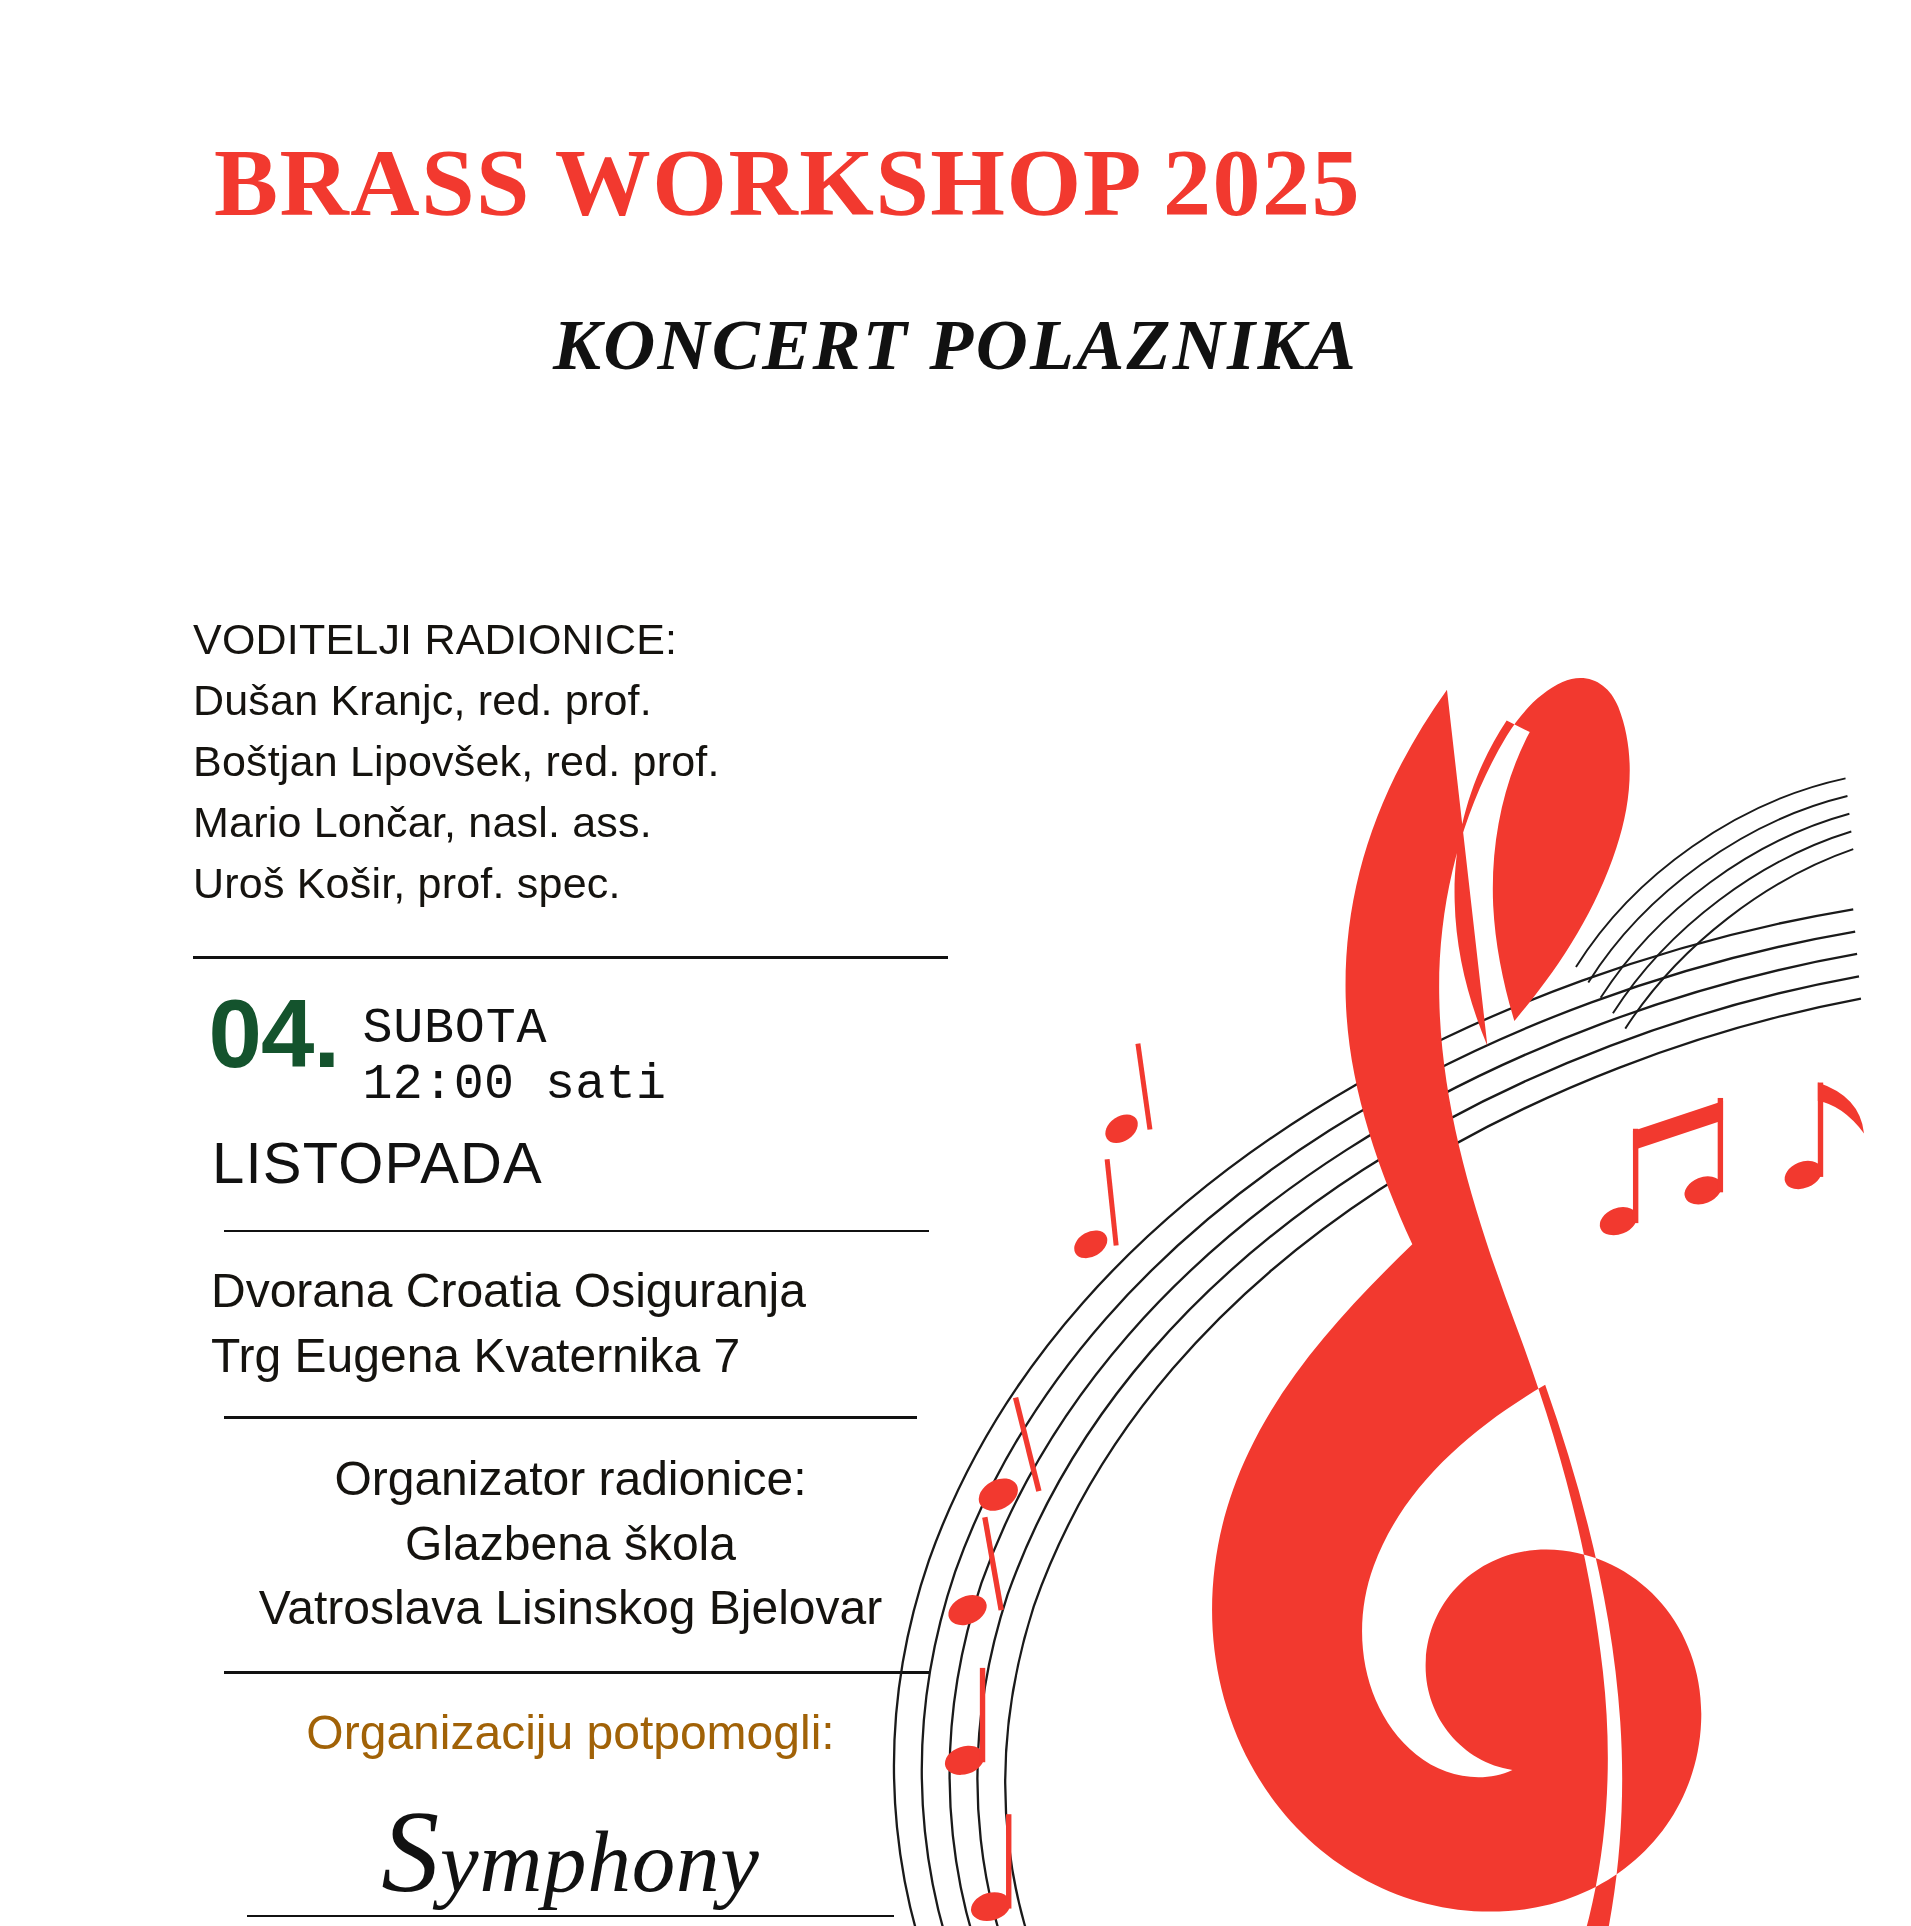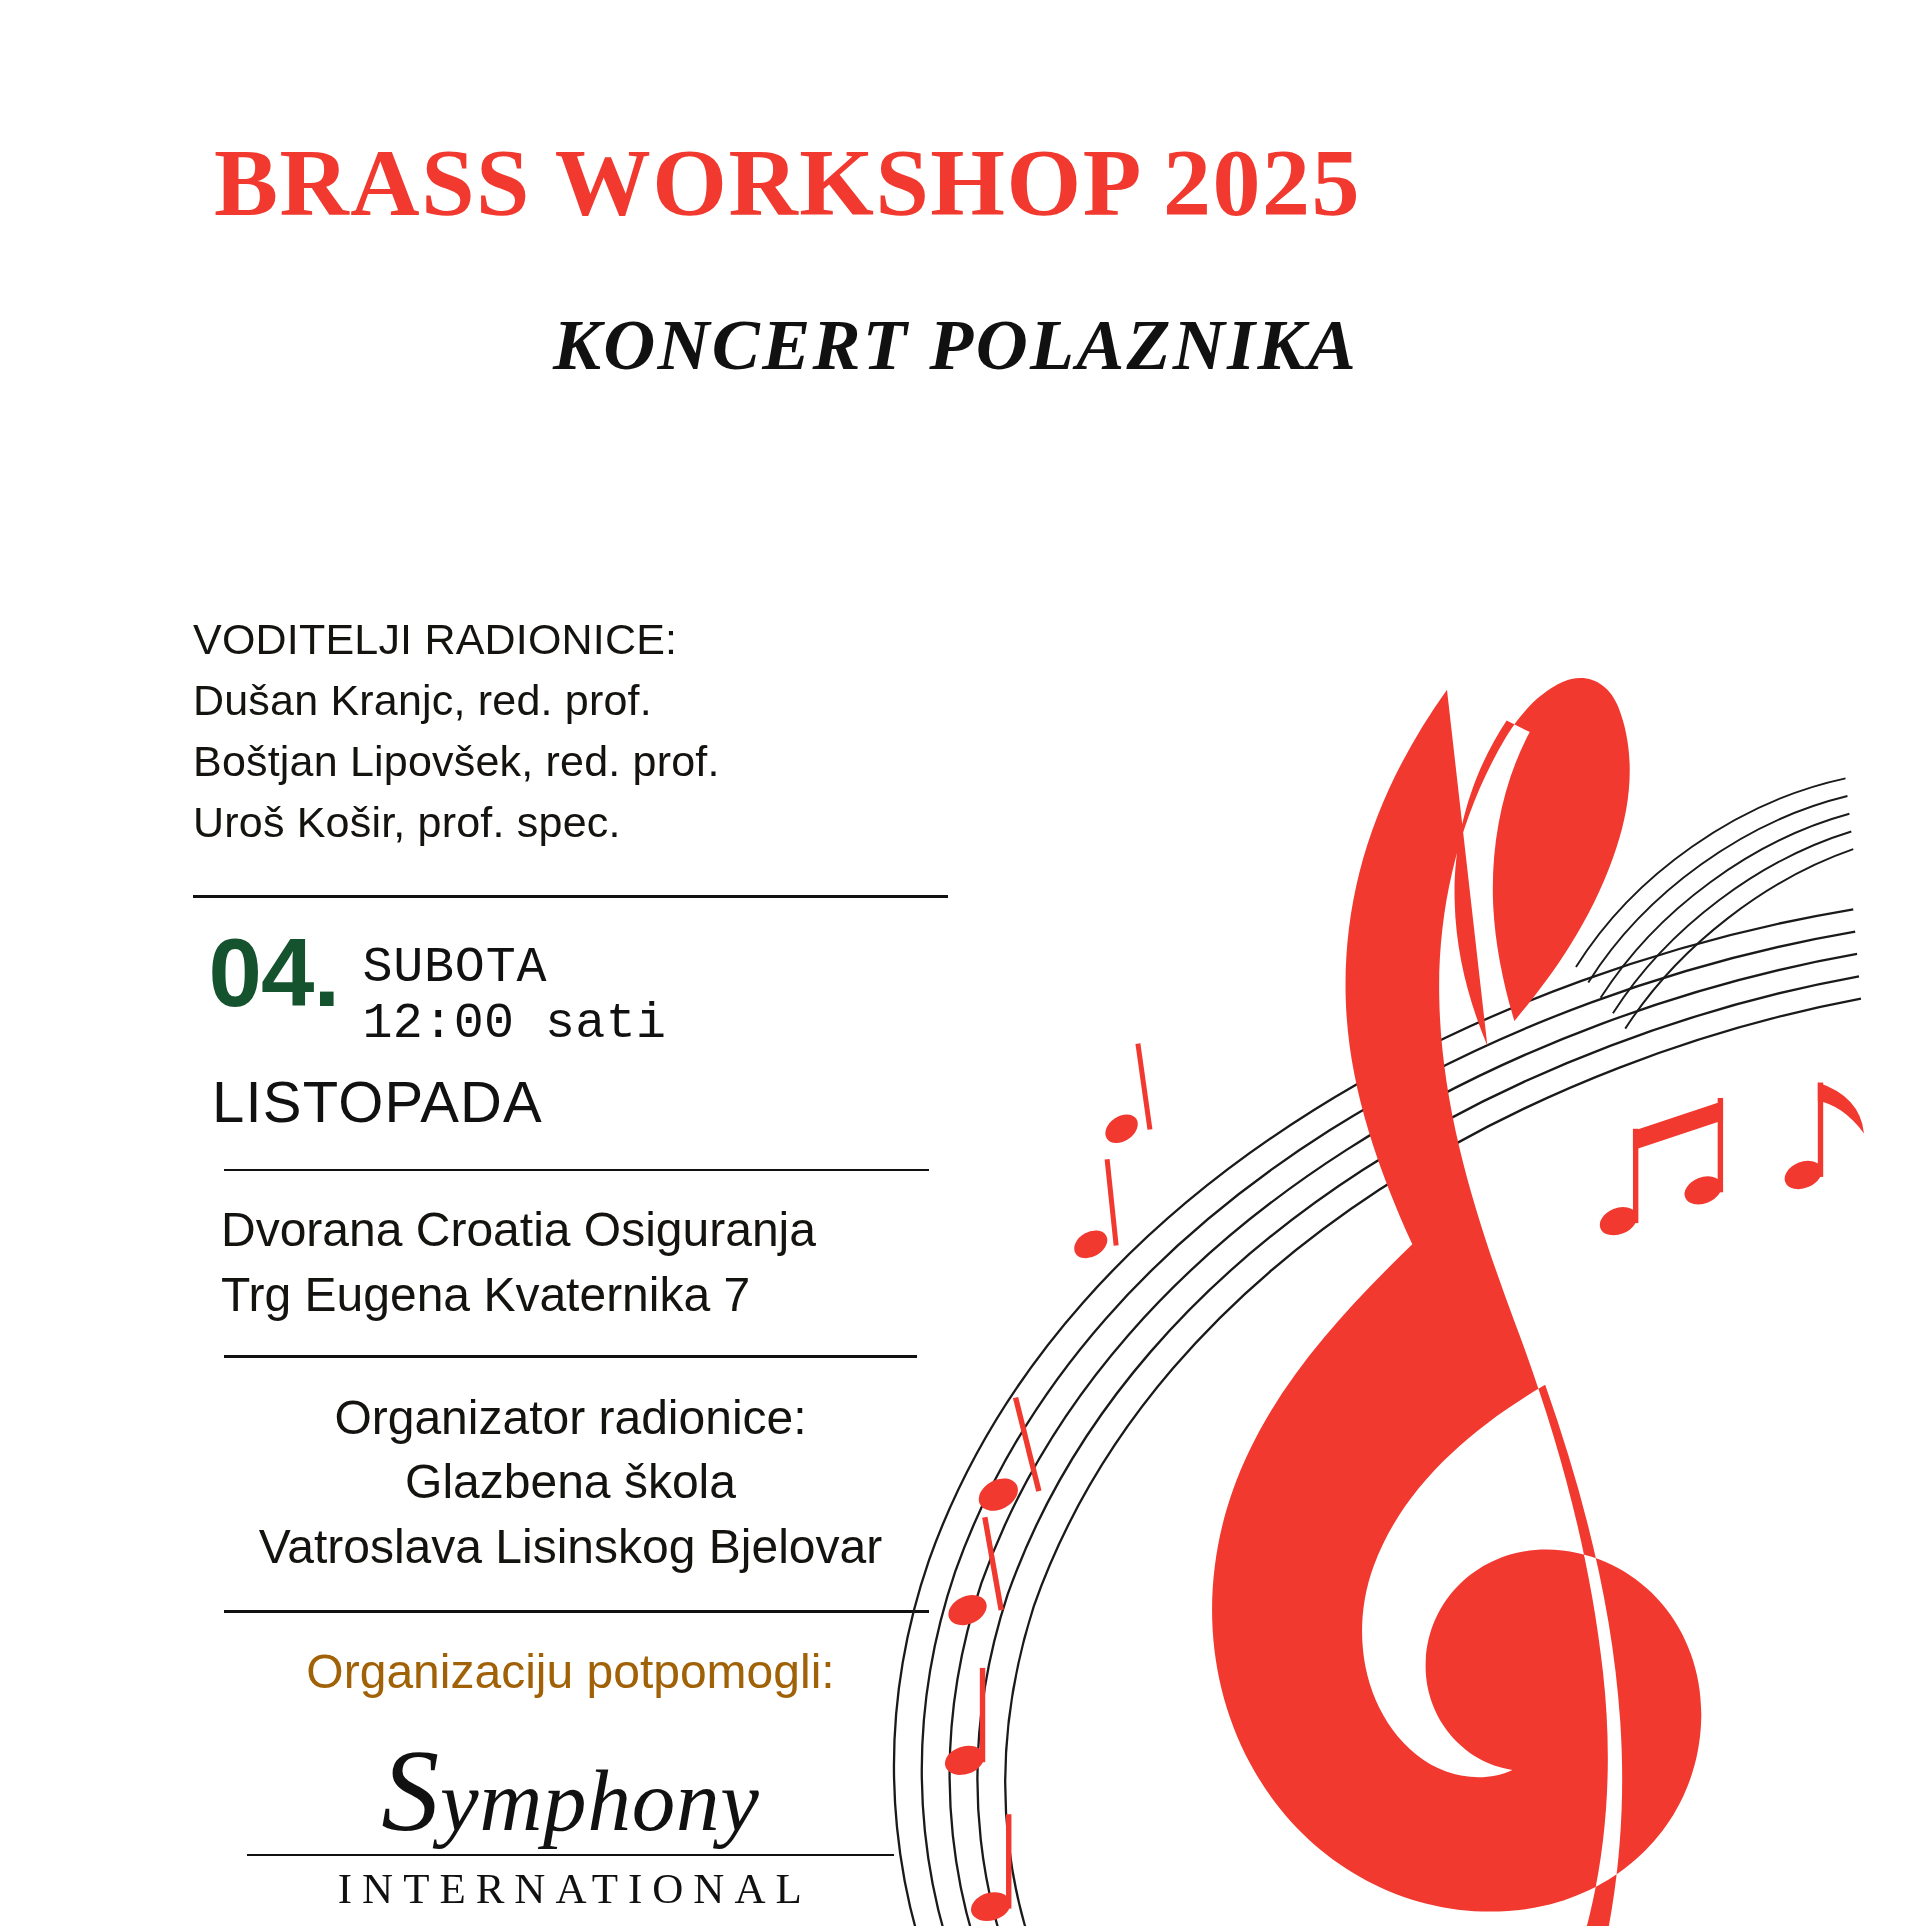--- a/index.html
+++ b/index.html
@@ -108,21 +108,21 @@
   }
   .date-month {
     margin-left: 19px;
     margin-top: 16px;
     font-size: 58px;
     letter-spacing: 1.2px;
     color: #111;
   }
 
   .venue-block {
-    margin-left: 28px;
+    margin-left: 18px;
     font-size: 48px;
     line-height: 1.34;
     color: #15130f;
   }
 
   .organizer-block {
     margin-left: 31px;
     width: 693px;
     text-align: center;
     font-size: 48px;
@@ -188,20 +188,21 @@
 
 <div class="poster-title">BRASS WORKSHOP 2025</div>
 <div class="poster-subtitle">KONCERT POLAZNIKA</div>
 
 <div class="info-col">
 
   <div class="leaders-block">
     <span class="lead-head">VODITELJI RADIONICE:</span>
     <span class="lead-name">Dušan Kranjc, red. prof.</span>
     <span class="lead-name">Boštjan Lipovšek, red. prof.</span>
+    <span class="lead-name">Mario Lončar, nasl. ass.</span>
     <span class="lead-name">Uroš Košir, prof. spec.</span>
   </div>
 
   <div class="rule rule-1"></div>
 
   <div class="date-row">
     <div class="date-day">04.</div>
     <div class="date-right">
       <div class="date-dow">SUBOTA</div>
       <div class="date-time">12:00 sati</div>

